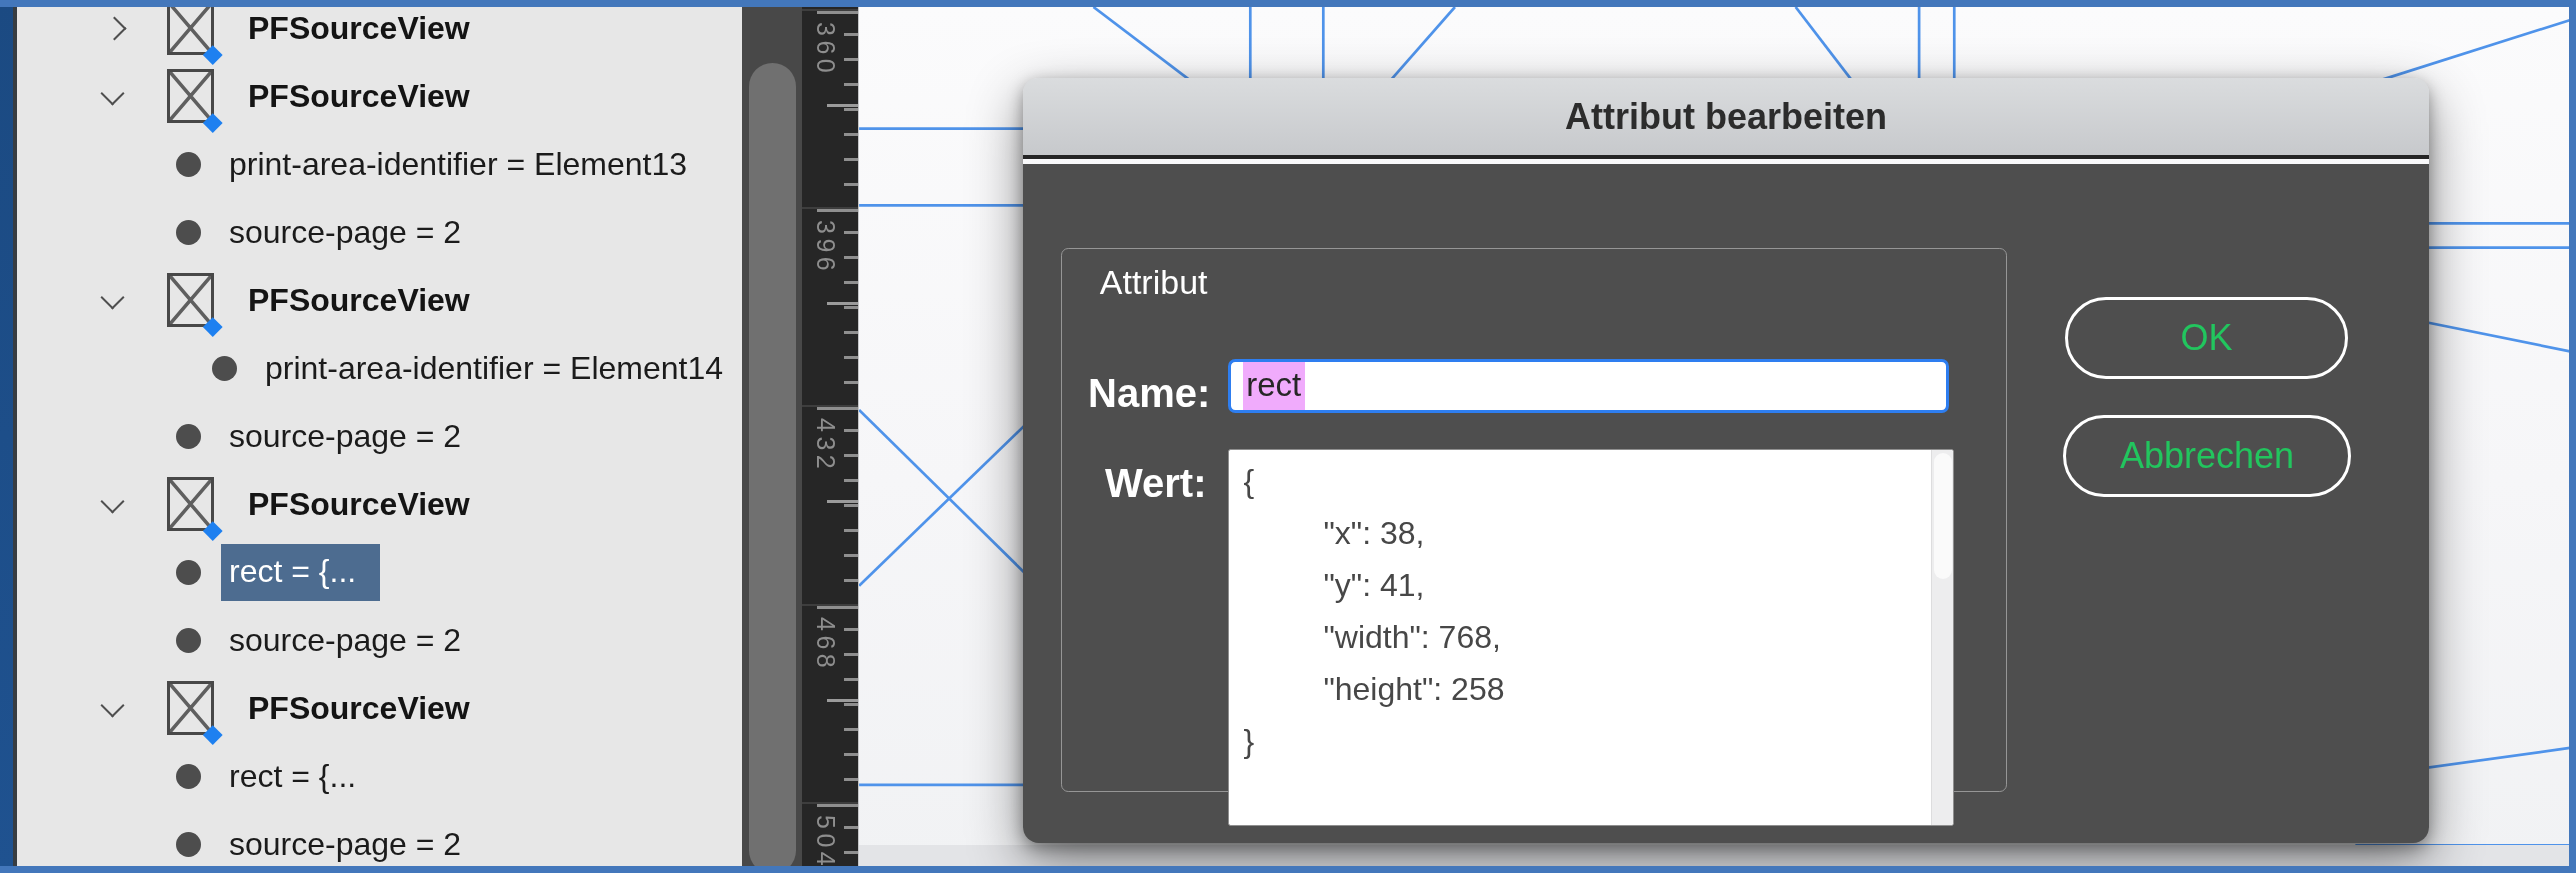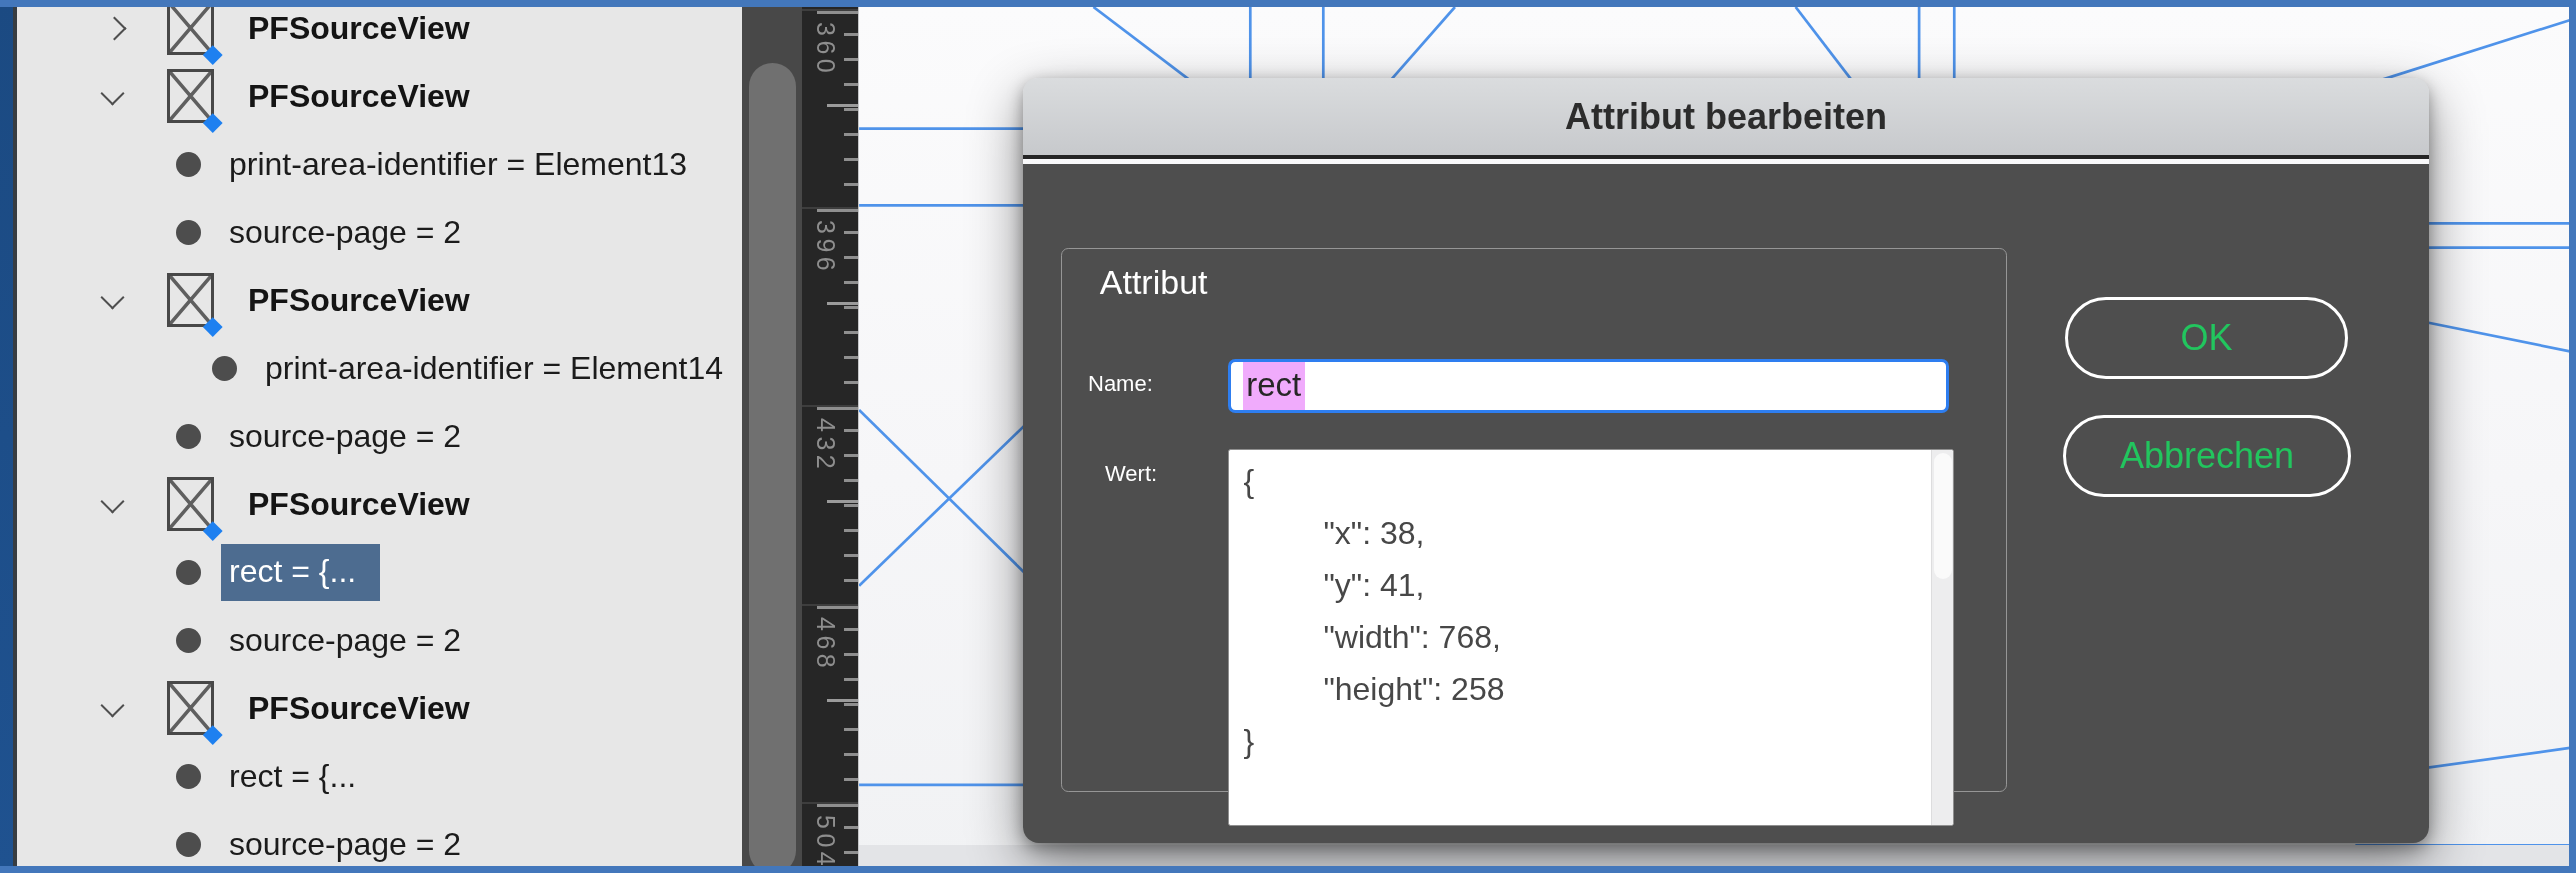--- a/index.html
+++ b/index.html
@@ -51,21 +51,21 @@
     border-radius:16px;box-shadow:0 20px 54px rgba(0,0,0,.45),0 5.4px 16px rgba(0,0,0,.35);padding-left:20px;}
   .titlebar{position:absolute;left:0;top:0;width:100%;height:81px;border-radius:14.4px 14.4px 0 0;
     background:linear-gradient(180deg,#dadcde,#c7c9cc);border-bottom:4.5px solid #262626;
     display:flex;align-items:center;justify-content:center;}
   .titlebar .ttl{font-size:36px;font-weight:700;color:#2c2c2c;}
   .dlg-body{position:absolute;left:0;top:86px;width:100%;height:679px;background:#4e4e4e;border-radius:0 0 16px 16px;}
 
   .grp{position:absolute;left:38px;top:84px;width:946px;height:544px;border:1.8px solid #969696;border-radius:7.2px;}
   .grp-legend{position:absolute;left:23.4px;top:-21.6px;background:#4e4e4e;padding:0 14.4px;font-size:34px;color:#fff;margin-top:36px;}
 
-  .fld-label{position:absolute;font-size:22px;color:#fff;white-space:nowrap;}
+  .fld-label{position:absolute;font-size:40px;color:#fff;white-space:nowrap;font-weight:bold;}
   .name-label{left:65px;top:207px;}
   .wert-label{left:82px;top:297px;}
 
   .name-input{position:absolute;left:205px;top:195px;width:721px;height:54px;background:#fff;
     border:3.6px solid #2e7ef0;border-radius:7.2px;display:flex;align-items:center;padding-left:11.7px;}
   .name-input .seltext{background:#f0abfc;color:#262626;font-size:33px;padding:4.5px 3.6px 6.3px 3.6px;}
 
   .wert-box{position:absolute;left:205px;top:285px;width:726px;height:377px;background:#fff;
     border:1.8px solid #8f8f8f;border-radius:2.7px;overflow:hidden;}
   .json-text{position:absolute;left:14.4px;top:5.4px;font-size:32px;line-height:52px;color:#474747;

